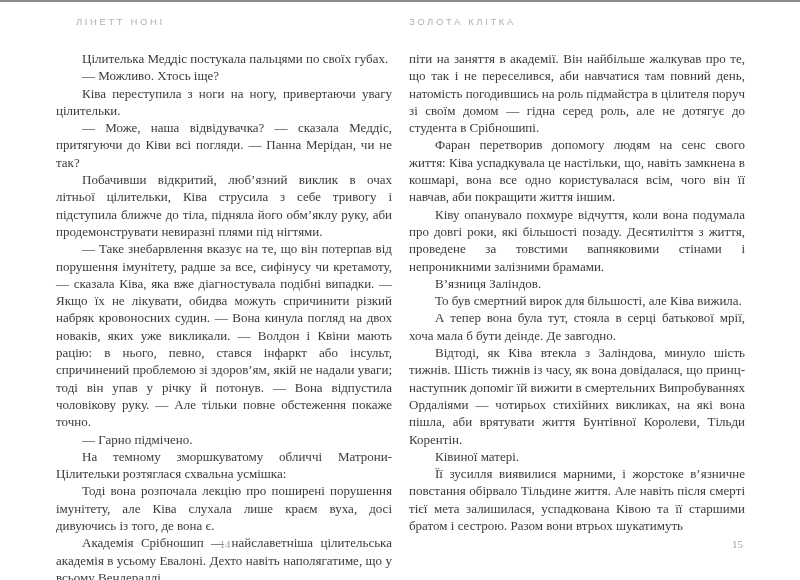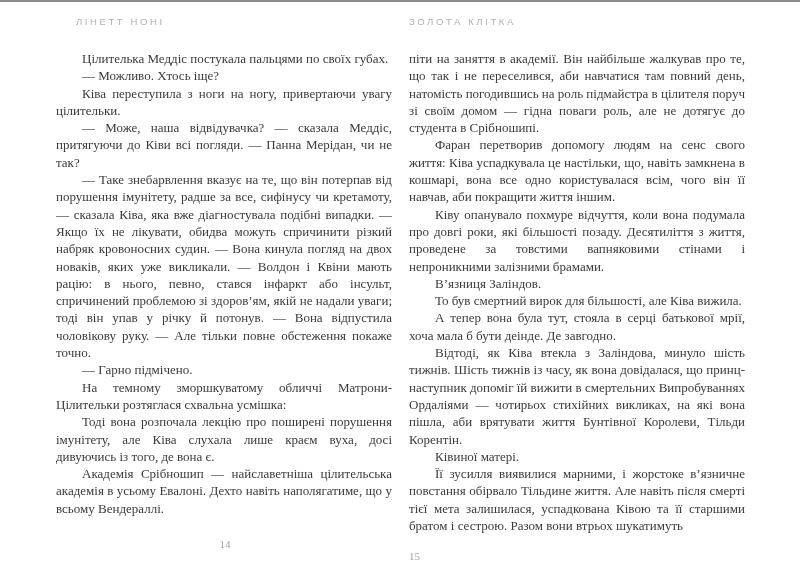--- a/index.html
+++ b/index.html
@@ -32,48 +32,49 @@
     -webkit-hyphens:auto;hyphens:auto;
   }
   .body-text p{text-indent:26px;}
   .body-text p.no-indent{text-indent:0;}
   .body-text .italic{}
   .page-number{
     position:absolute;top:538px;left:0;right:0;
     font-size:11px;color:var(--page-num);
   }
   .page-number.align-left{text-align:center;padding-left:2px;}
-  .page-number.align-right{text-align:left;padding-right:2px;margin-top:12px;}
+  .page-number.align-right{text-align:right;padding-right:2px;}
 </style>
 </head>
 <body>
 
 <div class="spread">
   <div class="top-line"></div>
 
   <section class="page page-left">
     <header class="running-head align-left">ЛІНЕТТ НОНІ</header>
     <div class="body-text">
         <p><span>Цілителька Меддіс постукала пальцями по своїх губах.</span></p>
         <p><span>— Можливо. Хтось іще?</span></p>
         <p><span>Ківа переступила з ноги на ногу, привертаючи увагу цілительки.</span></p>
         <p><span>— Може, наша відвідувачка? — сказала Меддіс, притягуючи до Ківи всі погляди. — Панна Мерідан, чи не так?</span></p>
+        <p><span>Побачивши відкритий, люб’язний виклик в очах літньої цілительки, Ківа струсила з себе тривогу і підступила ближче до тіла, підняла його обм’яклу руку, аби продемонструвати невиразні плями під нігтями.</span></p>
         <p><span>— Таке знебарвлення вказує на те, що він потерпав від порушення імунітету, радше за все, сифінусу чи кретамоту, — сказала Ківа, яка вже діагностувала подібні випадки. — Якщо їх не лікувати, обидва можуть спричинити різкий набряк кровоносних судин. — Вона кинула погляд на двох новаків, яких уже викликали. — Волдон і Квіни мають рацію: в нього, певно, стався інфаркт або інсульт, спричинений проблемою зі здоров’ям, якій не надали уваги; тоді він упав у річку й потонув. — Вона відпустила чоловікову руку. — Але тільки повне обстеження покаже точно.</span></p>
         <p><span>— Гарно підмічено.</span></p>
         <p><span>На темному зморшкуватому обличчі Матрони-Цілительки розтяглася схвальна усмішка:</span></p>
         <p><span>Тоді вона розпочала лекцію про поширені порушення імунітету, але Ківа слухала лише краєм вуха, досі дивуючись із того, де вона є.</span></p>
         <p><span>Академія Срібношип — найславетніша цілительська академія в усьому Евалоні. Дехто навіть наполягатиме, що у всьому Вендераллі.</span></p>
       </div>
     <div class="page-number align-left">14</div>
   </section>
 
   <section class="page page-right">
     <header class="running-head align-right">ЗОЛОТА КЛІТКА</header>
     <div class="body-text">
-        <p class="no-indent"><span>піти на заняття в академії. Він найбільше жалкував про те, що так і не переселився, аби навчатися там повний день, натомість погодившись на роль підмайстра в цілителя поруч зі своїм домом — гідна поваги роль, але не дотягує до студента в Срібношипі.</span></p>
+        <p class="no-indent"><span>піти на заняття в академії. Він найбільше жалкував про те, що так і не переселився, аби навчатися там повний день, натомість погодившись на роль підмайстра в цілителя поруч зі своїм домом — гідна серед роль, але не дотягує до студента в Срібношипі.</span></p>
         <p><span>Фаран перетворив допомогу людям на сенс свого життя: Ківа успадкувала це настільки, що, навіть замкнена в кошмарі, вона все одно користувалася всім, чого він її навчав, аби покращити життя іншим.</span></p>
         <p><span>Ківу опанувало похмуре відчуття, коли вона подумала про довгі роки, які більшості позаду. Десятиліття з життя, проведене за товстими вапняковими стінами і непроникними залізними брамами.</span></p>
         <p><span>В’язниця Заліндов.</span></p>
         <p><span>То був смертний вирок для більшості, але Ківа вижила.</span></p>
         <p><span>А тепер вона була тут, стояла в серці батькової мрії, хоча мала б бути деінде. </span><span class="italic">Де завгодно.</span></p>
         <p><span>Відтоді, як Ківа втекла з Заліндова, минуло шість тижнів. Шість тижнів із часу, як вона довідалася, що принц-наступник допоміг їй вижити в смертельних Випробуваннях Ордаліями — чотирьох стихійних викликах, на які вона пішла, аби врятувати життя Бунтівної Королеви, Тільди Корентін.</span></p>
         <p><span>Ківиної матері.</span></p>
         <p><span>Її зусилля виявилися марними, і жорстоке в’язничне повстання обірвало Тільдине життя. Але навіть після смерті тієї мета залишилася, успадкована Ківою та її старшими братом і сестрою. Разом вони втрьох шукатимуть</span></p>
       </div>
     <div class="page-number align-right">15</div>

